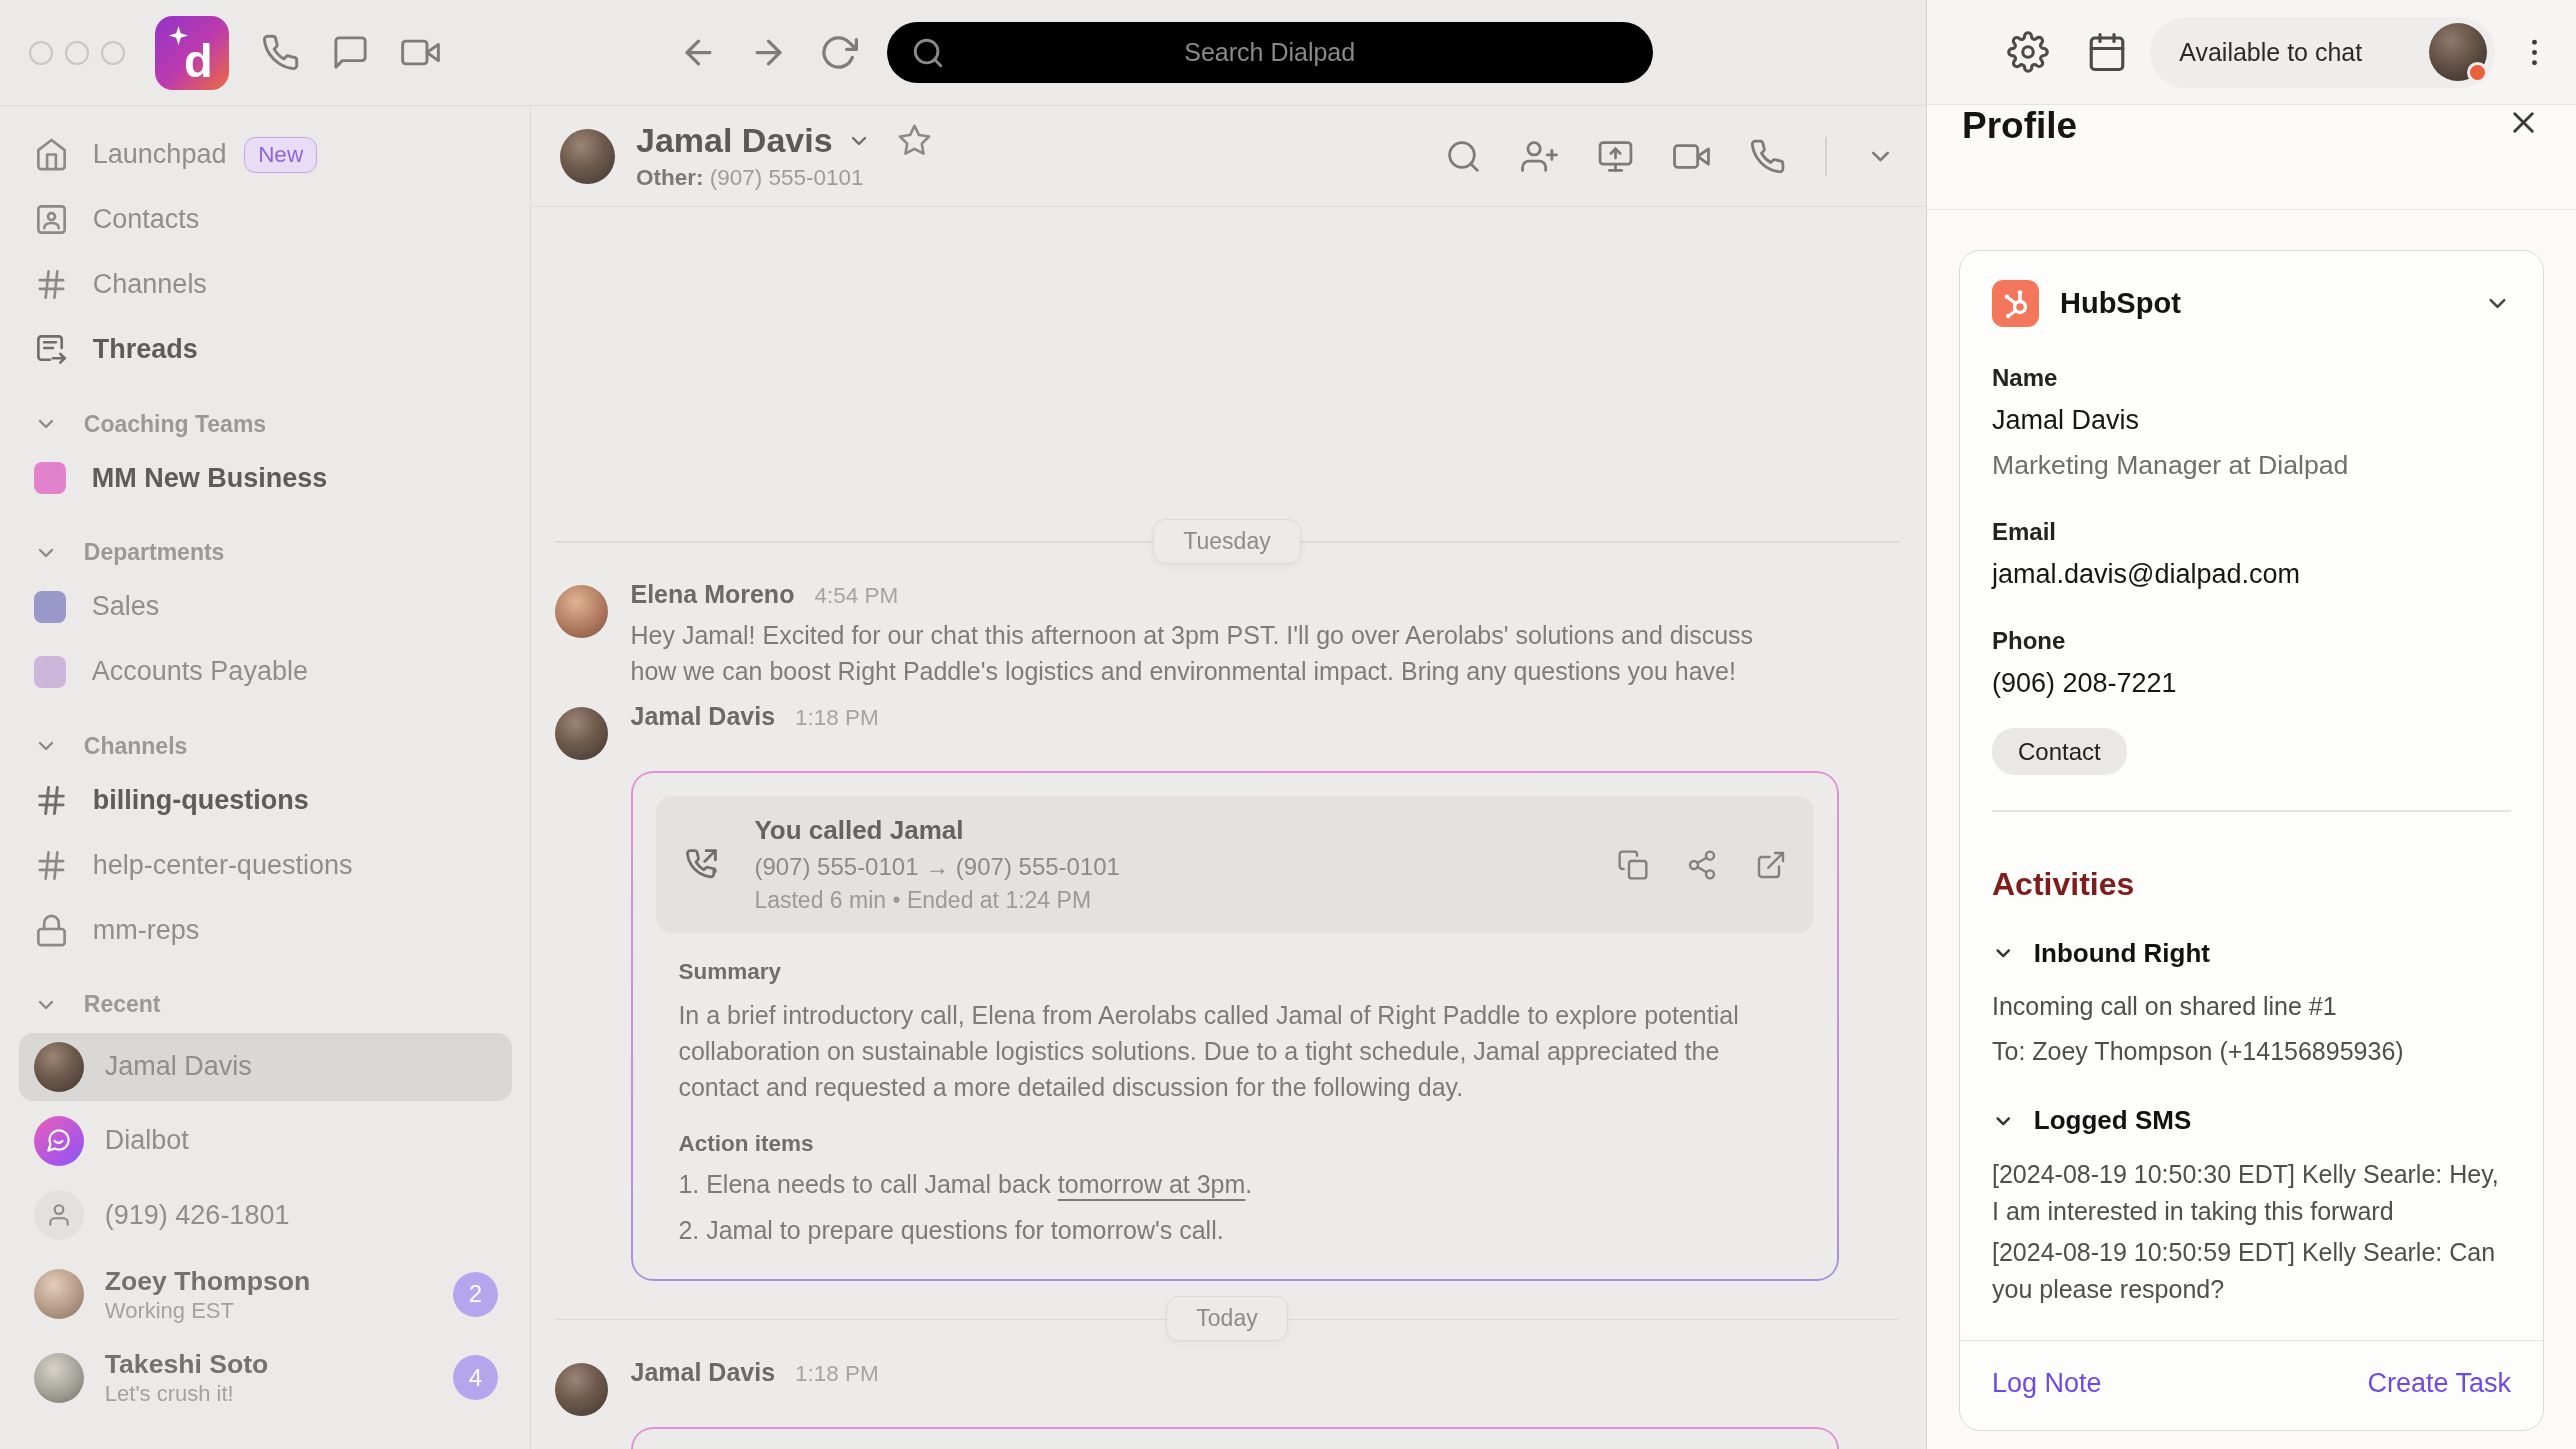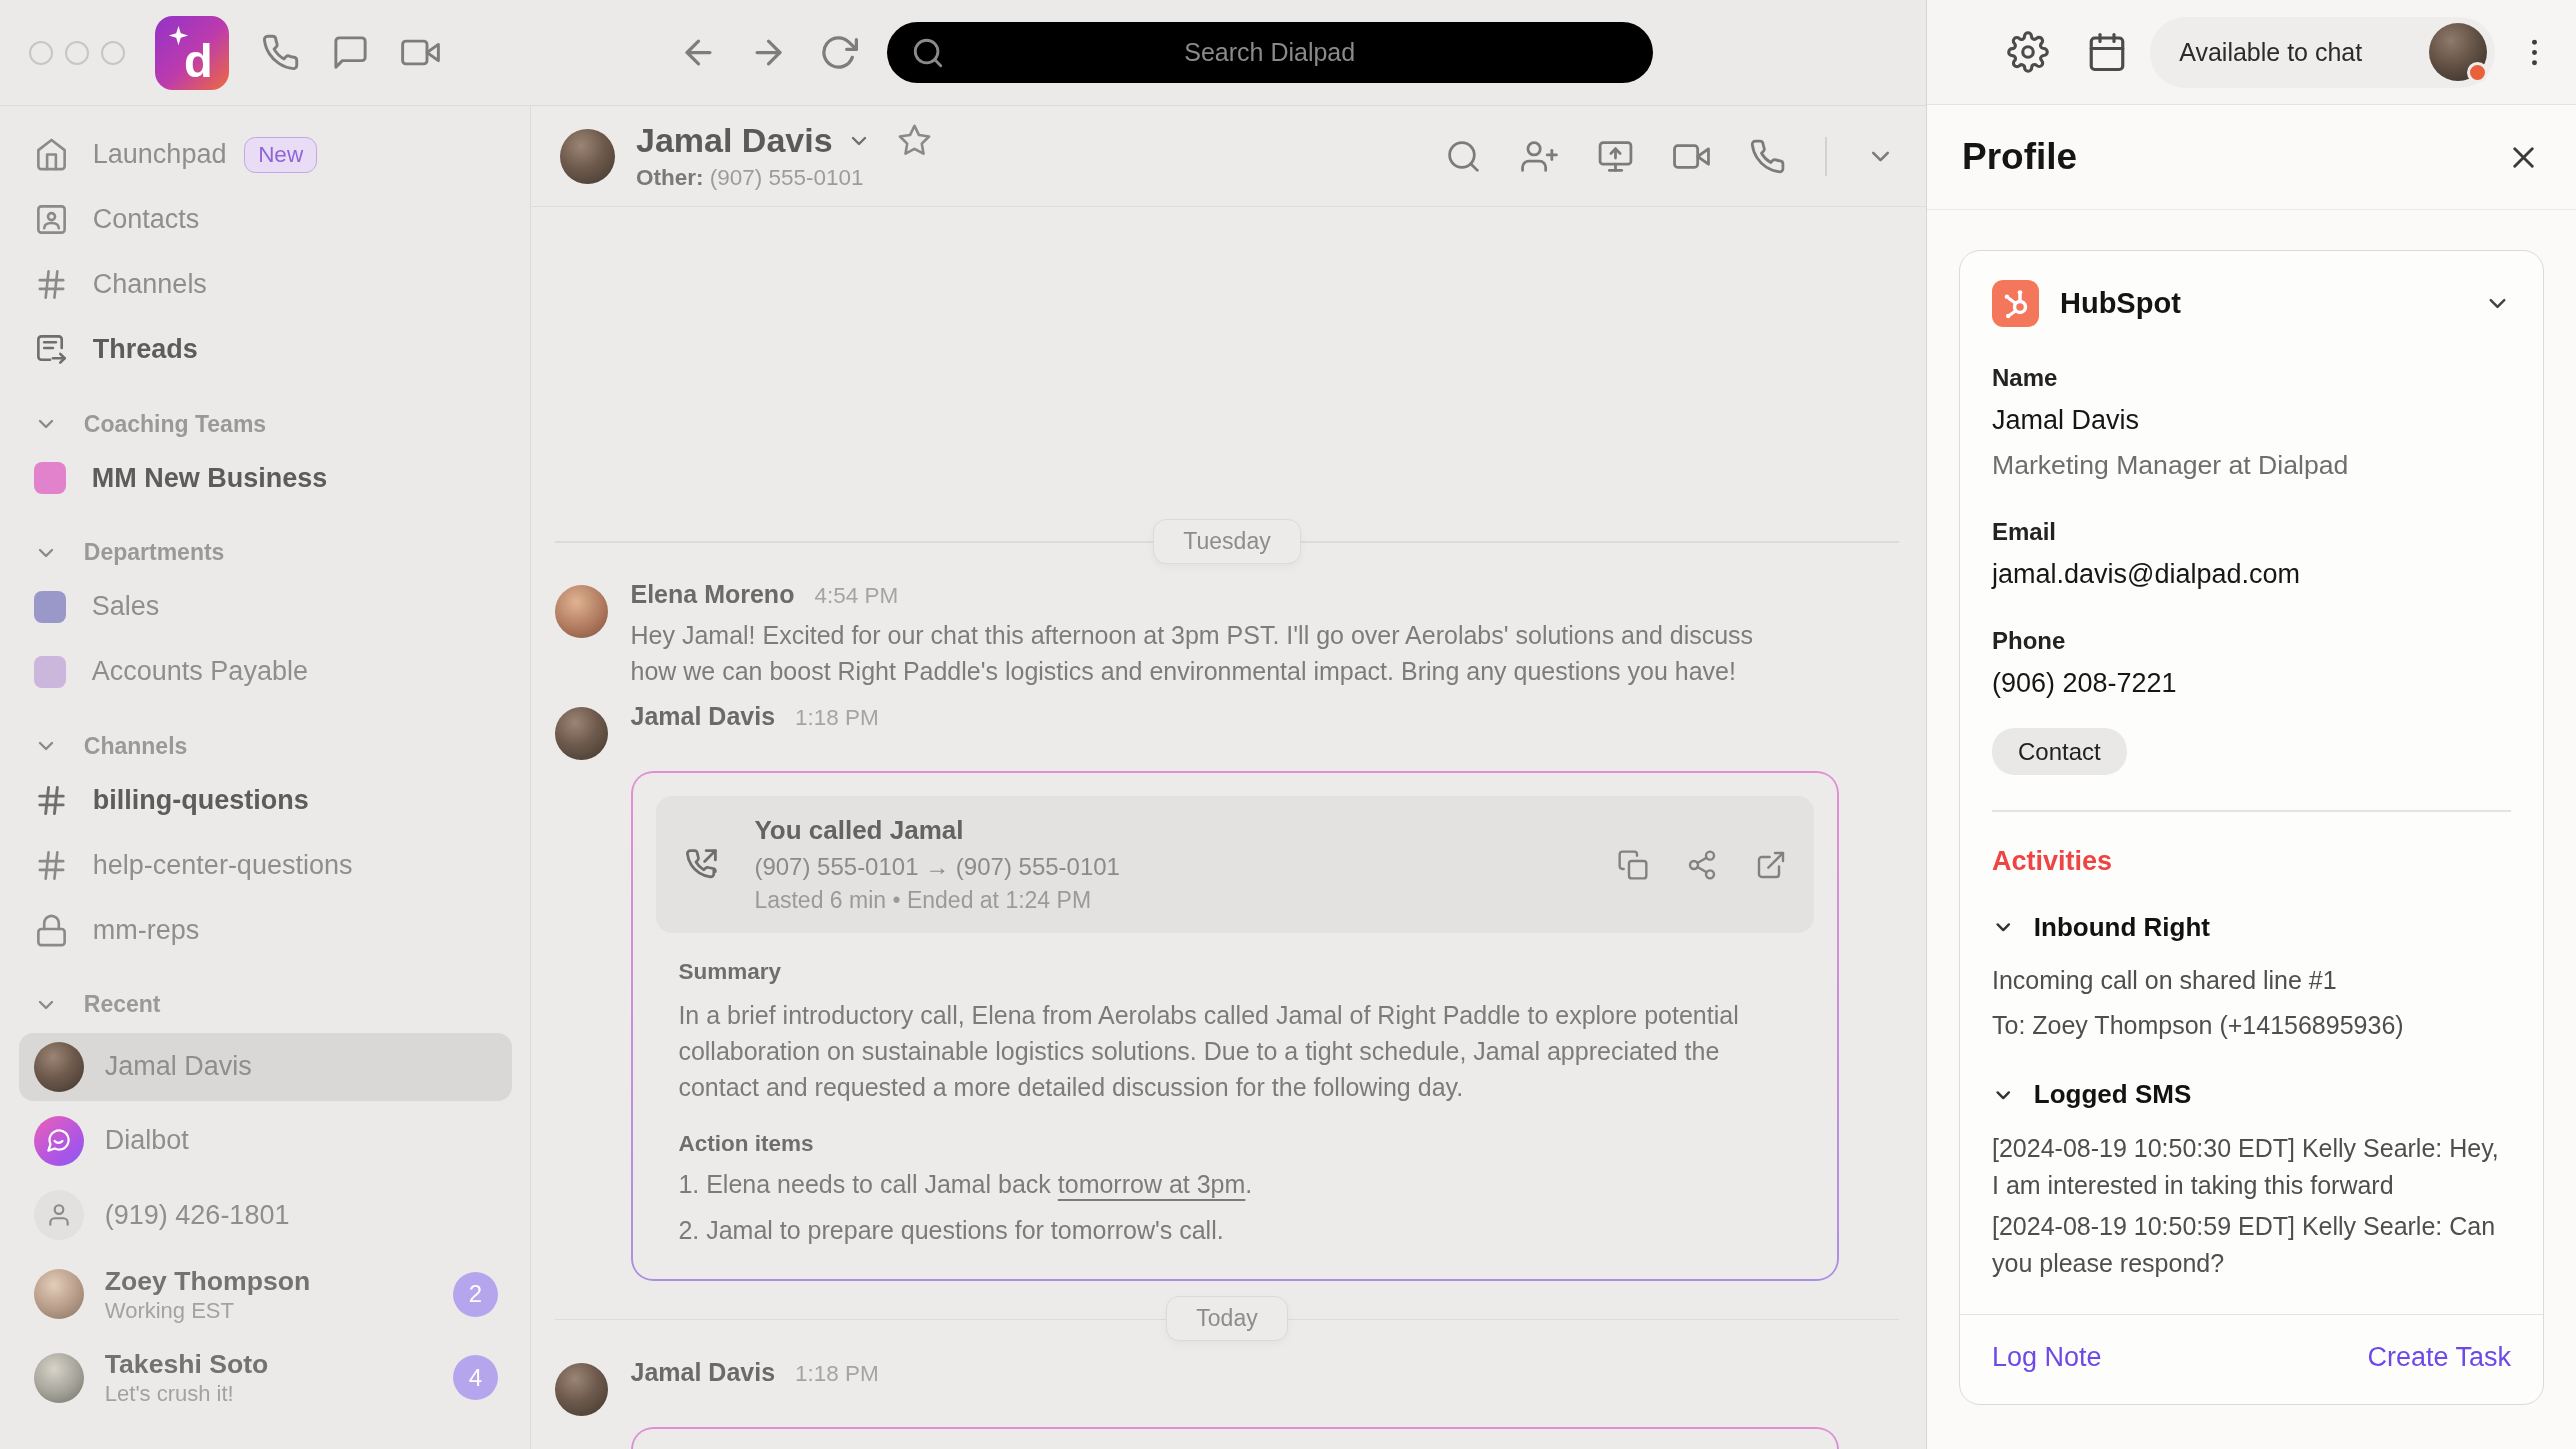--- a/index.html
+++ b/index.html
@@ -110,41 +110,41 @@
   .rp-top { flex:0 0 105px; display:flex; align-items:center; justify-content:flex-end;
     padding:0 24px; border-bottom:1.6px solid #e4e3e2; background:#f6f5f4; }
   .rp-top .g-ic { width:42px; height:42px; color:#4c4b4a; }
   .rp-top .cal { margin-left:37px; }
   .avail-pill { height:71px; background:#eeedec; border-radius:35px; display:flex; align-items:center;
     padding:0 8px 0 29px; margin:0 22.5px; font-size:25px; color:#2c2b2a;gap:47px; }
   .avail-av { width:58px; height:58px; border-radius:50%; margin-left:19.3px; position:relative; }
   .avail-dot { position:absolute; right:-1.6px; bottom:-1.6px; width:21px; height:21px; border-radius:50%;
     background:#e8603c; border:3.2px solid #eeedec; }
   .kebab { width:35px; height:35px; color:#3e3d3c; }
-  .rp-header { flex:0 0 105px; display:flex; align-items:center; justify-content:space-between;
+  .rp-header { flex:0 0 105px; display:flex; align-items:flex-start; justify-content:space-between;
     padding:0 35px; border-bottom:1.6px solid #e8e7e6;gap:24px; }
   .rp-title { font-size:37px; font-weight:700; color:#151514; }
   .rp-close { width:35px; height:35px; color:#3b3a39; }
   .rp-content { flex:1; padding:40px 32px 0; overflow:hidden; }
 
   .hs-card { border:1.6px solid #dbdad9; border-radius:21px; background:#fdfdfc; }
   .hs-body { padding:29px 32px 0; }
   .hs-head { display:flex; align-items:center; }
   .hs-logo { width:47px; height:47px; border-radius:11.3px; background:#f4765b; margin-right:21px; flex:none;
     display:flex; align-items:center; justify-content:center; }
   .hs-logo svg { width:32px; height:32px; }
   .hs-name { font-size:29px; font-weight:700; color:#141413; }
   .hs-chev { margin-left:auto; width:27px; height:27px; color:#454443; }
   .f-label { font-size:24px; font-weight:700; color:#242322; margin-top:37px; }
   .f-value { font-size:27px; color:#161615; margin-top:13px; }
   .f-sub { font-size:26.6px; color:#6f6e6d; margin-top:14px; }
   .contact-pill { display:inline-block; background:#e9e8e7; border-radius:22.5px; padding:9.7px 26px;
     font-size:24px; color:#222120; margin-top:29px; }
   .hs-div { height:1.6px; background:#e4e3e2; margin-top:35px; }
-  .act-h { font-size:27px; font-weight:700; color:#ef4444; margin-top:34px; }
+  .act-h { font-size:32px; font-weight:700; color:#7f1d1d; margin-top:54px; }
   .sub-h { display:flex; align-items:center; margin-top:35px; font-size:26px; font-weight:700; color:#121211; }
   .sub-h .ic { width:22.5px; height:22.5px; margin-right:19.3px; color:#333231; flex:none; }
   .p-line { font-size:25px; color:#4f4e4d; line-height:37px; margin-top:19.3px; }
   .p-wrap { font-size:25px; color:#4f4e4d; line-height:37px; margin-top:19.3px; }
   .hs-foot { display:flex; justify-content:space-between; align-items:center;
     border-top:1.6px solid #e4e3e2; margin-top:32px; padding:27px 32px 31px; }
   .link { font-size:27px; color:#6d49e8; }
 </style>
 </head>
 <body>

